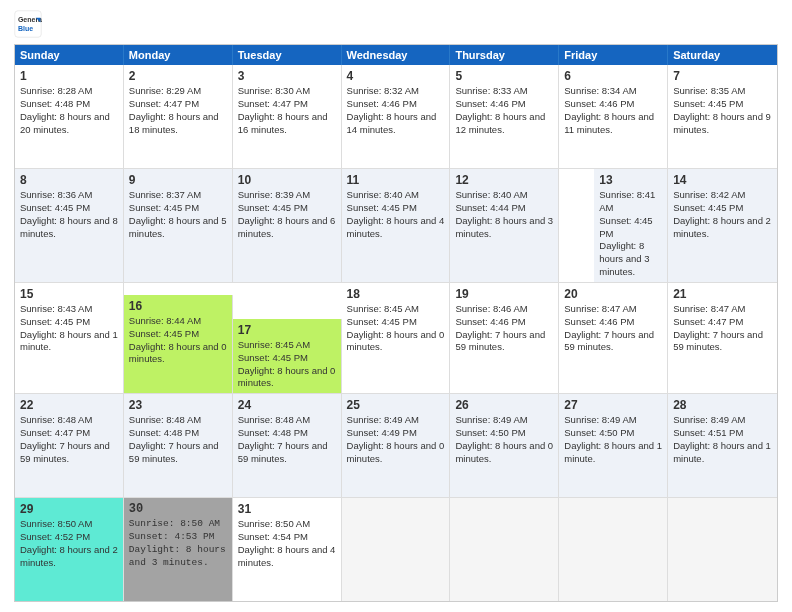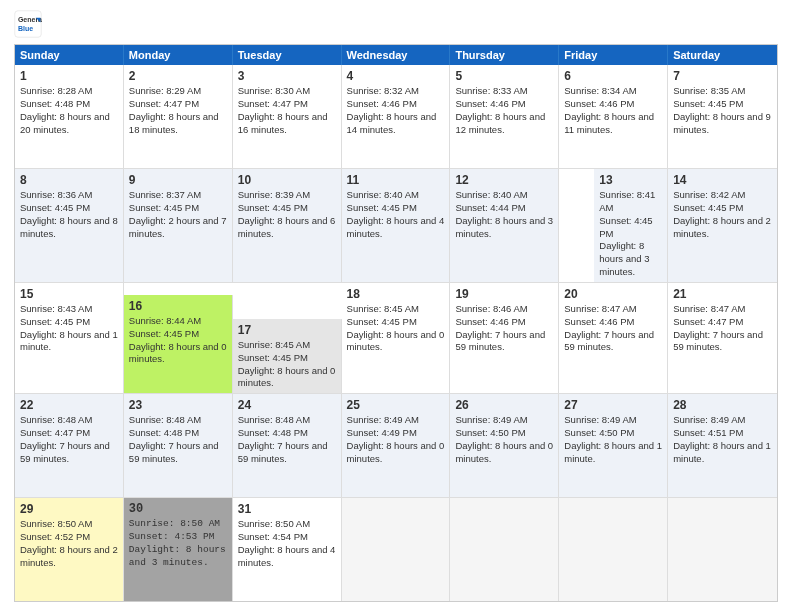--- a/index.html
+++ b/index.html
@@ -145,47 +145,47 @@
           <div class="cal-cell" style="background: rgb(255, 255, 255);"><span class="day-num">1</span><span>Sunrise: 8:28 AM</span><br><span>Sunset: 4:48 PM</span><br><span>Daylight: 8 hours and 20 minutes.</span></div>
           <div class="cal-cell" style="background: rgb(255, 255, 255);"><span class="day-num">2</span><span>Sunrise: 8:29 AM</span><br><span>Sunset: 4:47 PM</span><br><span>Daylight: 8 hours and 18 minutes.</span></div>
           <div class="cal-cell" style="background: rgb(255, 255, 255);"><span class="day-num">3</span><span>Sunrise: 8:30 AM</span><br><span>Sunset: 4:47 PM</span><br><span>Daylight: 8 hours and 16 minutes.</span></div>
           <div class="cal-cell" style="background: rgb(255, 255, 255);"><span class="day-num">4</span><span>Sunrise: 8:32 AM</span><br><span>Sunset: 4:46 PM</span><br><span>Daylight: 8 hours and 14 minutes.</span></div>
           <div class="cal-cell" style="background: rgb(255, 255, 255);"><span class="day-num">5</span><span>Sunrise: 8:33 AM</span><br><span>Sunset: 4:46 PM</span><br><span>Daylight: 8 hours and 12 minutes.</span></div>
           <div class="cal-cell" style="background: rgb(255, 255, 255);"><span class="day-num">6</span><span>Sunrise: 8:34 AM</span><br><span>Sunset: 4:46 PM</span><br><span>Daylight: 8 hours and 11 minutes.</span></div>
           <div class="cal-cell" style="background: rgb(255, 255, 255);"><span class="day-num">7</span><span>Sunrise: 8:35 AM</span><br><span>Sunset: 4:45 PM</span><br><span>Daylight: 8 hours and 9 minutes.</span></div>
         </div>
         <div class="cal-row">
           <div class="cal-cell" style="background: rgb(238, 242, 248);"><span class="day-num">8</span><span>Sunrise: 8:36 AM</span><br><span>Sunset: 4:45 PM</span><br><span>Daylight: 8 hours and 8 minutes.</span></div>
-          <div class="cal-cell" style="background: rgb(238, 242, 248);"><span class="day-num">9</span><span>Sunrise: 8:37 AM</span><br><span>Sunset: 4:45 PM</span><br><span>Daylight: 2 hours and 7 minutes.</span></div>
+          <div class="cal-cell" style="background: rgb(238, 242, 248);"><span class="day-num">9</span><span>Sunrise: 8:37 AM</span><br><span>Sunset: 4:45 PM</span><br><span>Daylight: 8 hours and 5 minutes.</span></div>
           <div class="cal-cell" style="background: rgb(238, 242, 248);"><span class="day-num">10</span><span>Sunrise: 8:39 AM</span><br><span>Sunset: 4:45 PM</span><br><span>Daylight: 8 hours and 6 minutes.</span></div>
           <div class="cal-cell" style="background: rgb(238, 242, 248);"><span class="day-num">11</span><span>Sunrise: 8:40 AM</span><br><span>Sunset: 4:45 PM</span><br><span>Daylight: 8 hours and 4 minutes.</span></div>
           <div class="cal-cell" style="background: rgb(238, 242, 248);"><span class="day-num">12</span><span>Sunrise: 8:40 AM</span><br><span>Sunset: 4:44 PM</span><br><span>Daylight: 8 hours and 3 minutes.</span></div>
           <div class="cal-cell" style="background: rgb(238, 242, 248); margin-left: 35px;"><span class="day-num">13</span><span>Sunrise: 8:41 AM</span><br><span>Sunset: 4:45 PM</span><br><span>Daylight: 8 hours and 3 minutes.</span></div>
           <div class="cal-cell" style="background: rgb(238, 242, 248);"><span class="day-num">14</span><span>Sunrise: 8:42 AM</span><br><span>Sunset: 4:45 PM</span><br><span>Daylight: 8 hours and 2 minutes.</span></div>
         </div>
         <div class="cal-row">
           <div class="cal-cell" style="background: rgb(255, 255, 255);"><span class="day-num">15</span><span>Sunrise: 8:43 AM</span><br><span>Sunset: 4:45 PM</span><br><span>Daylight: 8 hours and 1 minute.</span></div>
           <div class="cal-cell" style="background: #bef264; margin-top: 12px;"><span class="day-num">16</span><span>Sunrise: 8:44 AM</span><br><span>Sunset: 4:45 PM</span><br><span>Daylight: 8 hours and 0 minutes.</span></div>
-          <div class="cal-cell" style="background: #e5e5e5; margin-top: 36px;"><span class="day-num">17</span><span>Sunrise: 8:45 AM</span><br><span>Sunset: 4:45 PM</span><br><span>Daylight: 8 hours and 0 minutes.</span></div>
+          <div class="cal-cell" style="background: #bef264; margin-top: 36px;"><span class="day-num">17</span><span>Sunrise: 8:45 AM</span><br><span>Sunset: 4:45 PM</span><br><span>Daylight: 8 hours and 0 minutes.</span></div>
           <div class="cal-cell" style="background: rgb(255, 255, 255);"><span class="day-num">18</span><span>Sunrise: 8:45 AM</span><br><span>Sunset: 4:45 PM</span><br><span>Daylight: 8 hours and 0 minutes.</span></div>
           <div class="cal-cell" style="background: rgb(255, 255, 255);"><span class="day-num">19</span><span>Sunrise: 8:46 AM</span><br><span>Sunset: 4:46 PM</span><br><span>Daylight: 7 hours and 59 minutes.</span></div>
           <div class="cal-cell" style="background: rgb(255, 255, 255);"><span class="day-num">20</span><span>Sunrise: 8:47 AM</span><br><span>Sunset: 4:46 PM</span><br><span>Daylight: 7 hours and 59 minutes.</span></div>
           <div class="cal-cell" style="background: rgb(255, 255, 255);"><span class="day-num">21</span><span>Sunrise: 8:47 AM</span><br><span>Sunset: 4:47 PM</span><br><span>Daylight: 7 hours and 59 minutes.</span></div>
         </div>
         <div class="cal-row">
           <div class="cal-cell" style="background: rgb(238, 242, 248);"><span class="day-num">22</span><span>Sunrise: 8:48 AM</span><br><span>Sunset: 4:47 PM</span><br><span>Daylight: 7 hours and 59 minutes.</span></div>
           <div class="cal-cell" style="background: rgb(238, 242, 248);"><span class="day-num">23</span><span>Sunrise: 8:48 AM</span><br><span>Sunset: 4:48 PM</span><br><span>Daylight: 7 hours and 59 minutes.</span></div>
           <div class="cal-cell" style="background: rgb(238, 242, 248);"><span class="day-num">24</span><span>Sunrise: 8:48 AM</span><br><span>Sunset: 4:48 PM</span><br><span>Daylight: 7 hours and 59 minutes.</span></div>
           <div class="cal-cell" style="background: rgb(238, 242, 248);"><span class="day-num">25</span><span>Sunrise: 8:49 AM</span><br><span>Sunset: 4:49 PM</span><br><span>Daylight: 8 hours and 0 minutes.</span></div>
           <div class="cal-cell" style="background: rgb(238, 242, 248);"><span class="day-num">26</span><span>Sunrise: 8:49 AM</span><br><span>Sunset: 4:50 PM</span><br><span>Daylight: 8 hours and 0 minutes.</span></div>
           <div class="cal-cell" style="background: rgb(238, 242, 248);"><span class="day-num">27</span><span>Sunrise: 8:49 AM</span><br><span>Sunset: 4:50 PM</span><br><span>Daylight: 8 hours and 1 minute.</span></div>
           <div class="cal-cell" style="background: rgb(238, 242, 248);"><span class="day-num">28</span><span>Sunrise: 8:49 AM</span><br><span>Sunset: 4:51 PM</span><br><span>Daylight: 8 hours and 1 minute.</span></div>
         </div>
         <div class="cal-row">
-          <div class="cal-cell" style="background: #fef9c3;"><span class="day-num">29</span><span>Sunrise: 8:50 AM</span><br><span>Sunset: 4:52 PM</span><br><span>Daylight: 8 hours and 2 minutes.</span></div>
+          <div class="cal-cell" style="background: #5eead4;"><span class="day-num">29</span><span>Sunrise: 8:50 AM</span><br><span>Sunset: 4:52 PM</span><br><span>Daylight: 8 hours and 2 minutes.</span></div>
           <div class="cal-cell" style="background: #a3a3a3; font-family: Liberation Mono, monospace;"><span class="day-num">30</span><span>Sunrise: 8:50 AM</span><br><span>Sunset: 4:53 PM</span><br><span>Daylight: 8 hours and 3 minutes.</span></div>
           <div class="cal-cell" style="background: rgb(255, 255, 255);"><span class="day-num">31</span><span>Sunrise: 8:50 AM</span><br><span>Sunset: 4:54 PM</span><br><span>Daylight: 8 hours and 4 minutes.</span></div>
           <div class="cal-cell empty"></div>
           <div class="cal-cell empty"></div>
           <div class="cal-cell empty"></div>
           <div class="cal-cell empty"></div>
         </div>
       </div>
   </div>
 </div>

